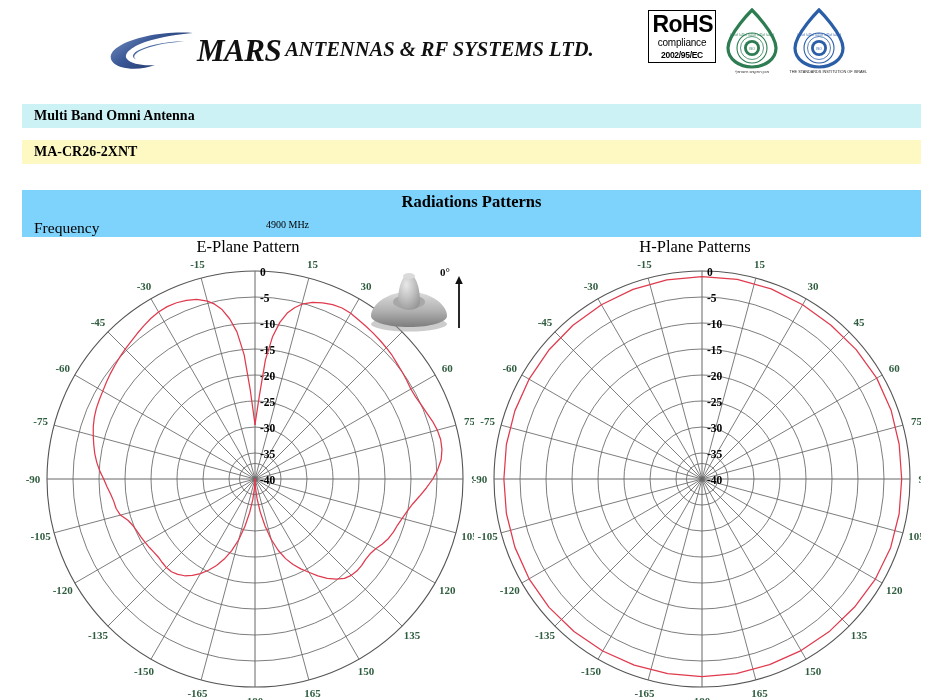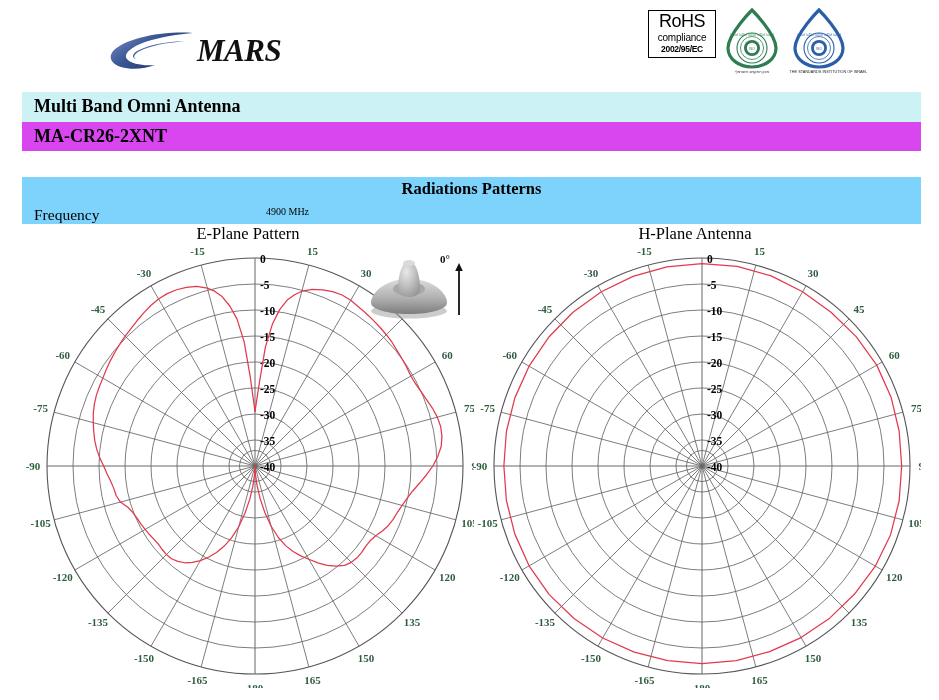--- a/index.html
+++ b/index.html
@@ -53,50 +53,50 @@
   }
   .rohs{
     border:1.5px solid #000;
     width:62px;
     padding:1px 2px 2px 2px;
     text-align:center;
     background:#fff;
     font-family:"Liberation Sans", sans-serif;
     margin-top:2px;
   }
-  .rohs .r1{font-size:18px;font-weight:normal;letter-spacing:-0.5px;line-height:1.05;}
+  .rohs .r1{font-size:23px;font-weight:bold;letter-spacing:-0.5px;line-height:1.05;text-align:right;}
   .rohs .r2{font-size:10px;line-height:1.35;letter-spacing:-0.2px;}
   .rohs .r3{font-size:8.5px;font-weight:bold;line-height:1.2;letter-spacing:-0.3px;text-align:center;}
   .cert{
     position:relative;
     width:62px;height:68px;
     margin-left:5px;
     text-align:center;
   }
   .cert svg{display:block;margin:0 auto;}
   .cert .caption{
     font-family:"Liberation Sans", sans-serif;
     font-size:4px;
     color:#222;
     margin-top:-1px;
     white-space:nowrap;
     transform:scaleX(0.95);
   }
   
   .band{
-    margin:0 18px 0 22px;
+    margin:12px 18px 0 22px;
     padding:2px 0 2px 12px;
     font-family:"Liberation Serif", serif;
     font-weight:bold;
-    font-size:18px;
+    font-size:14px;
     color:#000;
     line-height:1.42;
   }
   .band-cyan{background:#cdf2f5;}
-  .band-yellow{background:#d946ef;}
+  .band-yellow{background:#fef9c3;}
   
   .patterns{
     margin:26px 18px 0 22px;
     position:relative;
   }
   .pat-head{
     background:#7dd3fc;
     padding:3px 0 4px 0;
     position:relative;
     height:40px;
@@ -166,20 +166,21 @@
             <stop offset="100%" stop-color="#1d3162"></stop>
           </linearGradient>
         </defs>
         <path d="M88,3 C62,1 30,6 13,17 C2,24 4,33 16,37 C26,40 40,39 50,35
                  C38,36 26,34 22,29 C18,24 26,17 40,12 C55,7 74,4 88,3 Z" fill="url(#swg)"></path>
         <path d="M86,11 C66,11 46,14 34,20 C27,23.5 26,27 31,29.5
                  C27,26.5 30,23 38,19.5 C50,14.5 68,11.6 86,11 Z" fill="#46639f" opacity="0.95"></path>
       </svg>
     </span>
     <span class="logo-mars">MARS</span>
+    <span class="logo-rest">ANTENNAS &amp; RF SYSTEMS LTD.</span>
   </div>
 
   <div class="badges">
     <div class="rohs">
       <div class="r1">RoHS</div>
       <div class="r2">compliance</div>
       <div class="r3">2002/95/EC</div>
     </div>
 
     <div class="cert">
@@ -325,21 +326,21 @@
             <ellipse cx="42" cy="10" rx="6" ry="3" fill="#dadada"></ellipse>
             <line x1="92" y1="62" x2="92" y2="16" stroke="#111" stroke-width="1.8"></line>
             <path d="M92,10 L88.2,18 L95.8,18 Z" fill="#111"></path>
             <text x="83" y="10" font-family="'Liberation Serif',serif" font-size="11" font-weight="bold" fill="#111" text-anchor="end">0°</text>
           </svg>
         </div>
       </div>
     </div>
 
     <div class="chart-block right">
-      <div class="chart-caption">H-Plane Antenna</div>
+      <div class="chart-caption">H-Plane Patterns</div>
       <div class="polar-holder">
         <svg id="polar-h" width="452" height="440" viewBox="0 0 452 440">
             <circle cx="233" cy="218" r="208" fill="none" stroke="#555" stroke-width="1.1"></circle>
             <circle cx="233" cy="218" r="182" fill="none" stroke="#666" stroke-width="0.85"></circle>
             <circle cx="233" cy="218" r="156" fill="none" stroke="#666" stroke-width="0.85"></circle>
             <circle cx="233" cy="218" r="130" fill="none" stroke="#666" stroke-width="0.85"></circle>
             <circle cx="233" cy="218" r="104" fill="none" stroke="#666" stroke-width="0.85"></circle>
             <circle cx="233" cy="218" r="78" fill="none" stroke="#666" stroke-width="0.85"></circle>
             <circle cx="233" cy="218" r="52" fill="none" stroke="#666" stroke-width="0.85"></circle>
             <circle cx="233" cy="218" r="26" fill="none" stroke="#666" stroke-width="0.85"></circle>

